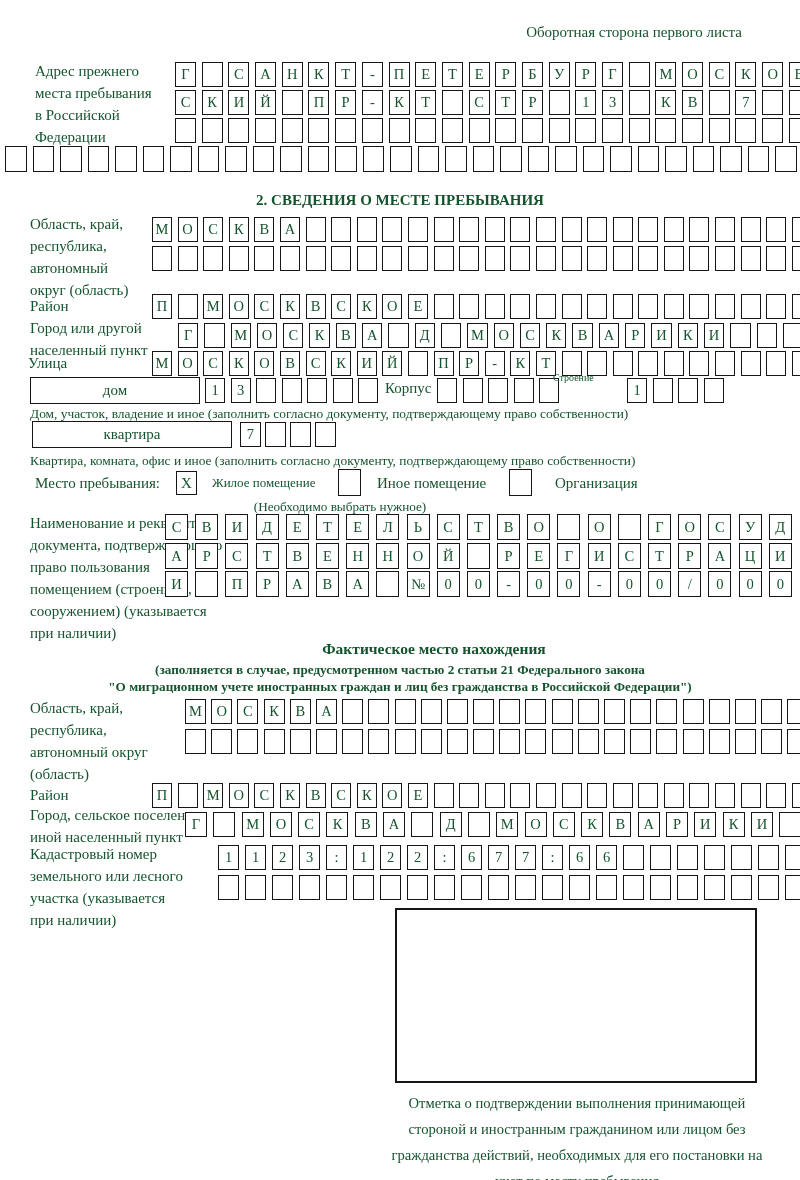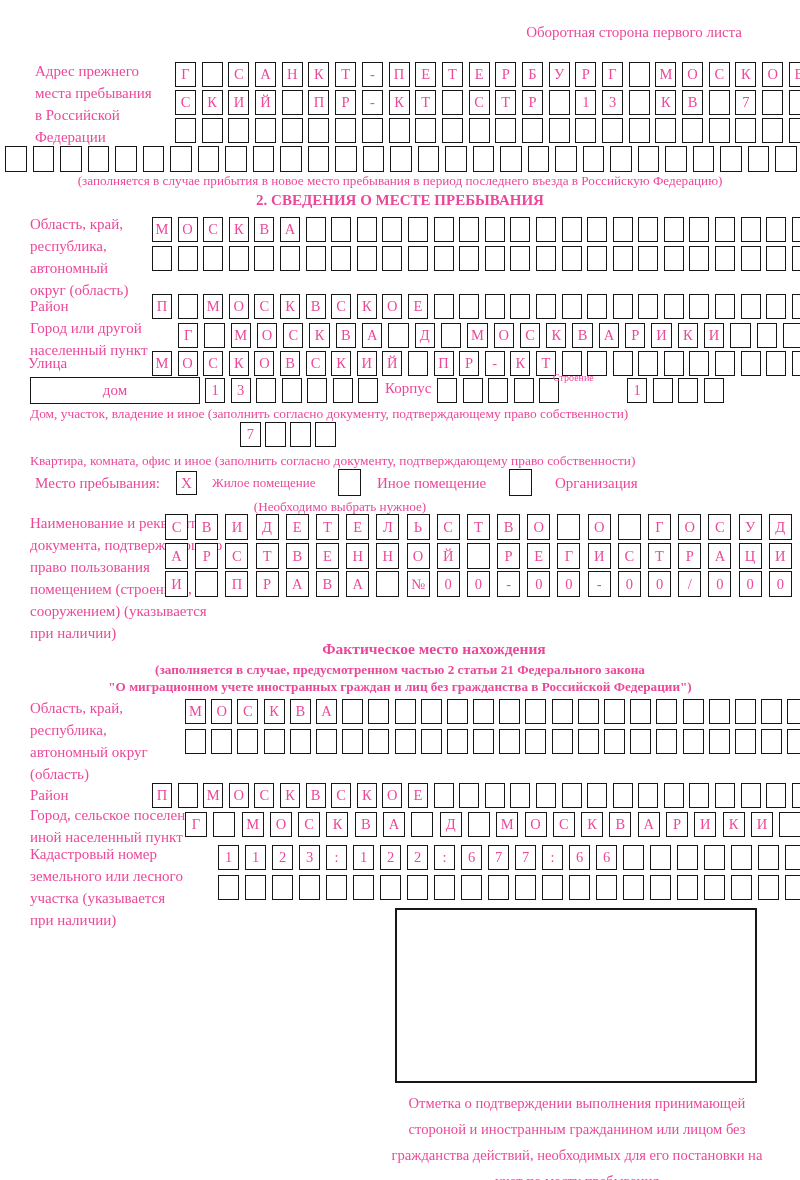--- a/index.html
+++ b/index.html
@@ -1,18 +1,18 @@
 <!DOCTYPE html>
 <html><head>
 <meta charset="utf-8">
 <style>
   html,body { margin:0; padding:0; background:#ffffff; }
   .page {
     position:relative; width:800px; height:1180px; margin:0 auto;
-    background:#ffffff; color:#ec4899;
+    background:#ffffff; color:#14532d;
     font-family:"Liberation Serif", "DejaVu Serif", serif;
     overflow:hidden;
   }
   .abs { position:absolute; }
   .lbl { position:absolute; font-size:15px; line-height:22px; white-space:pre-line; }
   .note { position:absolute; font-size:13.2px; line-height:17px; }
   .center { left:0; width:800px; text-align:center; }
   .bold { font-weight:bold; }
   .cellrow { position:absolute; display:flex; }
   .cell {
@@ -147,21 +147,20 @@
       <span class="cell"></span>
       <span class="cell"></span>
       <span class="cell"></span>
       <span class="cell"></span>
       <span class="cell"></span>
       <span class="cell"></span>
       <span class="cell"></span>
       <span class="cell"></span>
       <span class="cell"></span>
     </div>
-  <div class="note center" style="top:172px;">(заполняется в случае прибытия в новое место пребывания в период последнего въезда в Российскую Федерацию)</div>
 
   <div class="abs center bold" style="top:192px; font-size:15px;">2. СВЕДЕНИЯ О МЕСТЕ ПРЕБЫВАНИЯ</div>
 
   <div class="lbl" style="left:30px; top:213px;">Область, край,
 республика,
 автономный
 округ (область)</div>
   <div class="cellrow" style="left:152px; top:217px; --w:18px; --g:5.6px; --h:23px;">
       <span class="cell">М</span>
       <span class="cell">О</span>
@@ -328,20 +327,21 @@
     </div>
   <div class="abs" style="left:553px; top:372px; font-size:10px;">Строение</div>
   <div class="cellrow" style="left:627px; top:378px; --w:18px; --g:5.5px; --h:23px;">
       <span class="cell">1</span>
       <span class="cell"></span>
       <span class="cell"></span>
       <span class="cell"></span>
     </div>
   <div class="note" style="left:30px; top:405px; font-size:13.4px;">Дом, участок, владение и иное (заполнить согласно документу, подтверждающему право собственности)</div>
 
+  <div class="wbox" style="left:32px; top:421px; width:198px; height:25px; line-height:25px;">квартира</div>
   <div class="cellrow" style="left:240px; top:422px; --w:18.5px; --g:4.5px; --h:23px;">
       <span class="cell">7</span>
       <span class="cell"></span>
       <span class="cell"></span>
       <span class="cell"></span>
     </div>
   <div class="note" style="left:30px; top:452px; font-size:13.4px;">Квартира, комната, офис и иное (заполнить согласно документу, подтверждающему право собственности)</div>
 
   <div class="abs" style="left:35px; top:475px; font-size:15px;">Место пребывания:</div>
   <div class="sq" style="left:176px; top:471px;">X</div>

